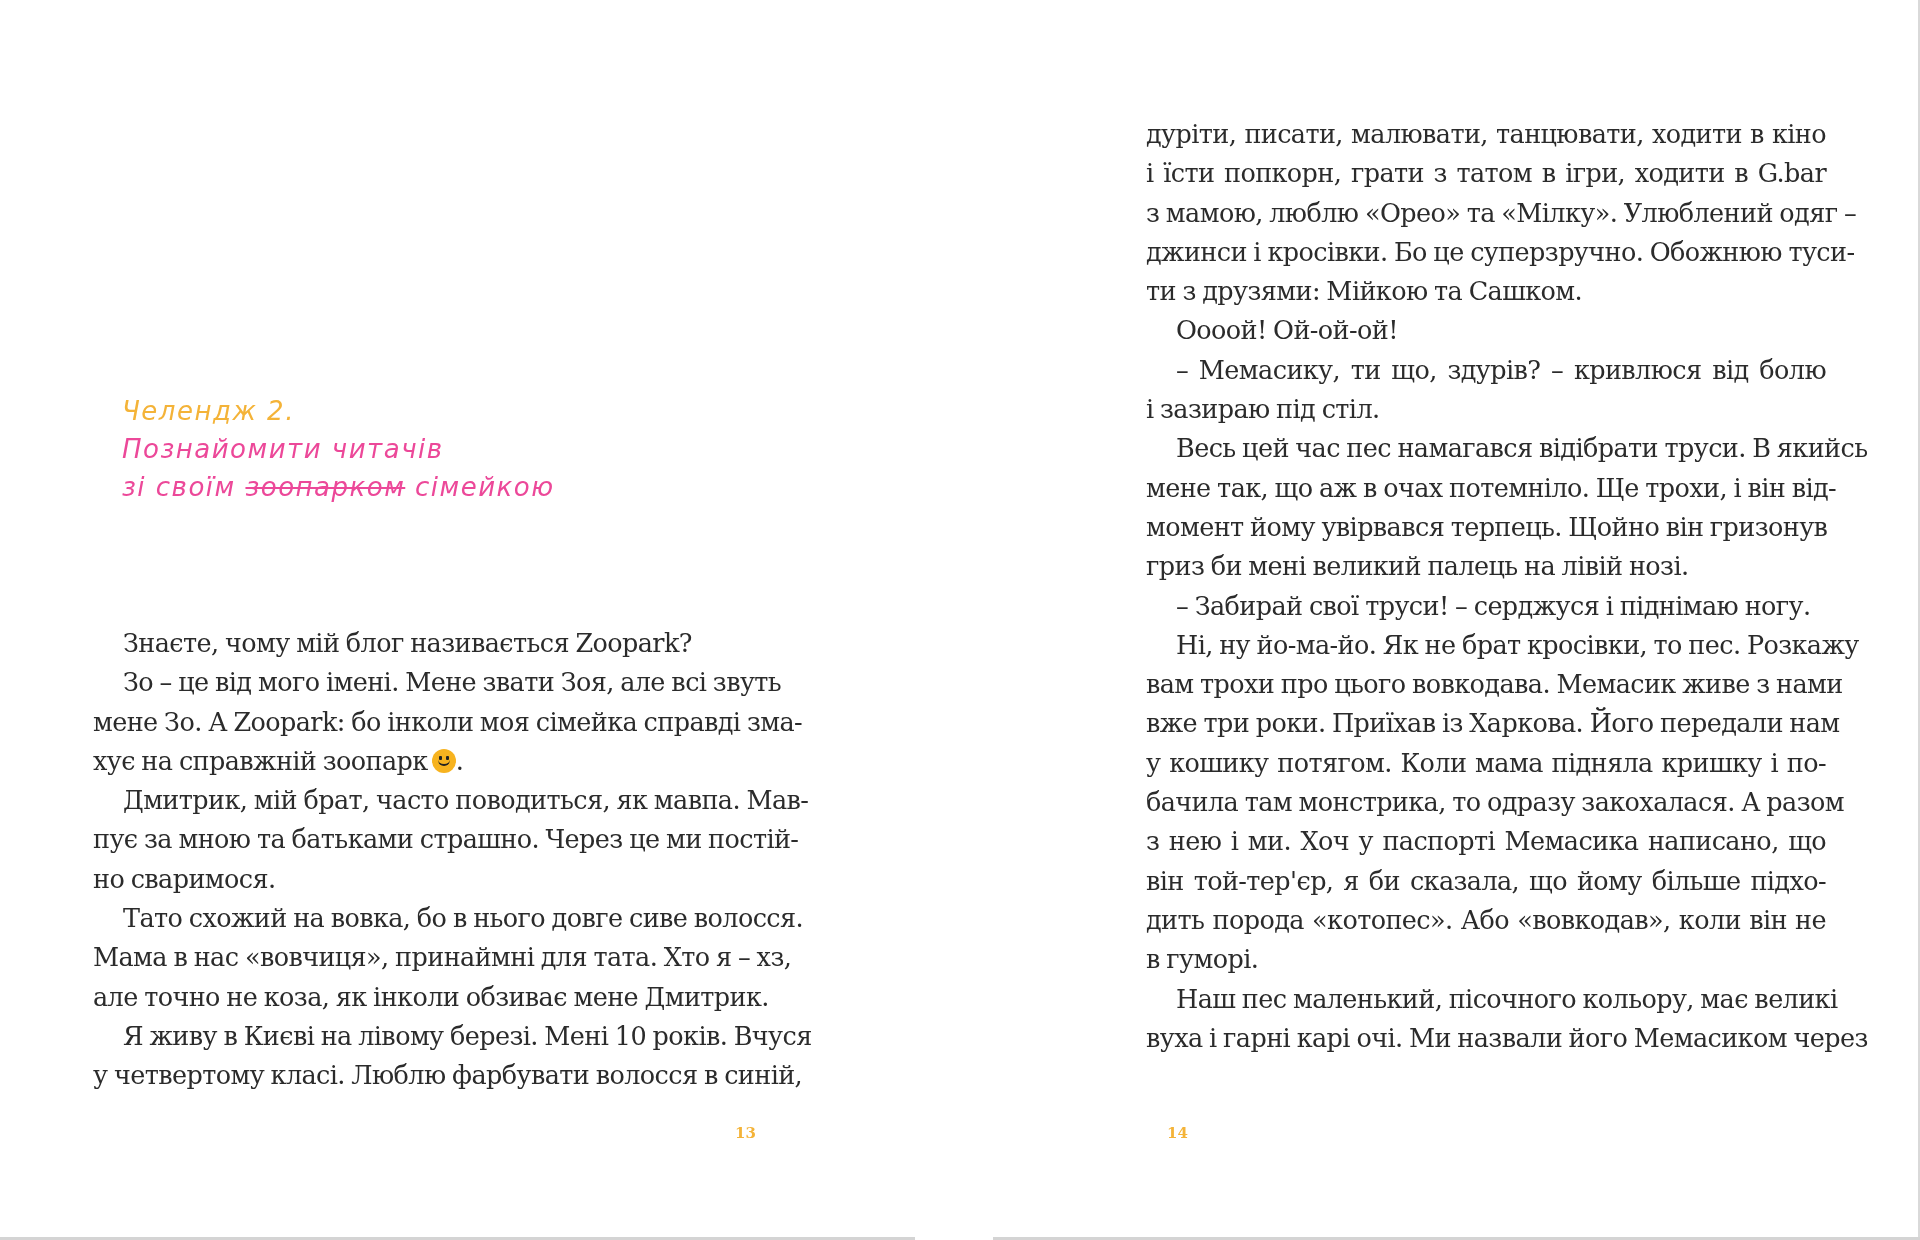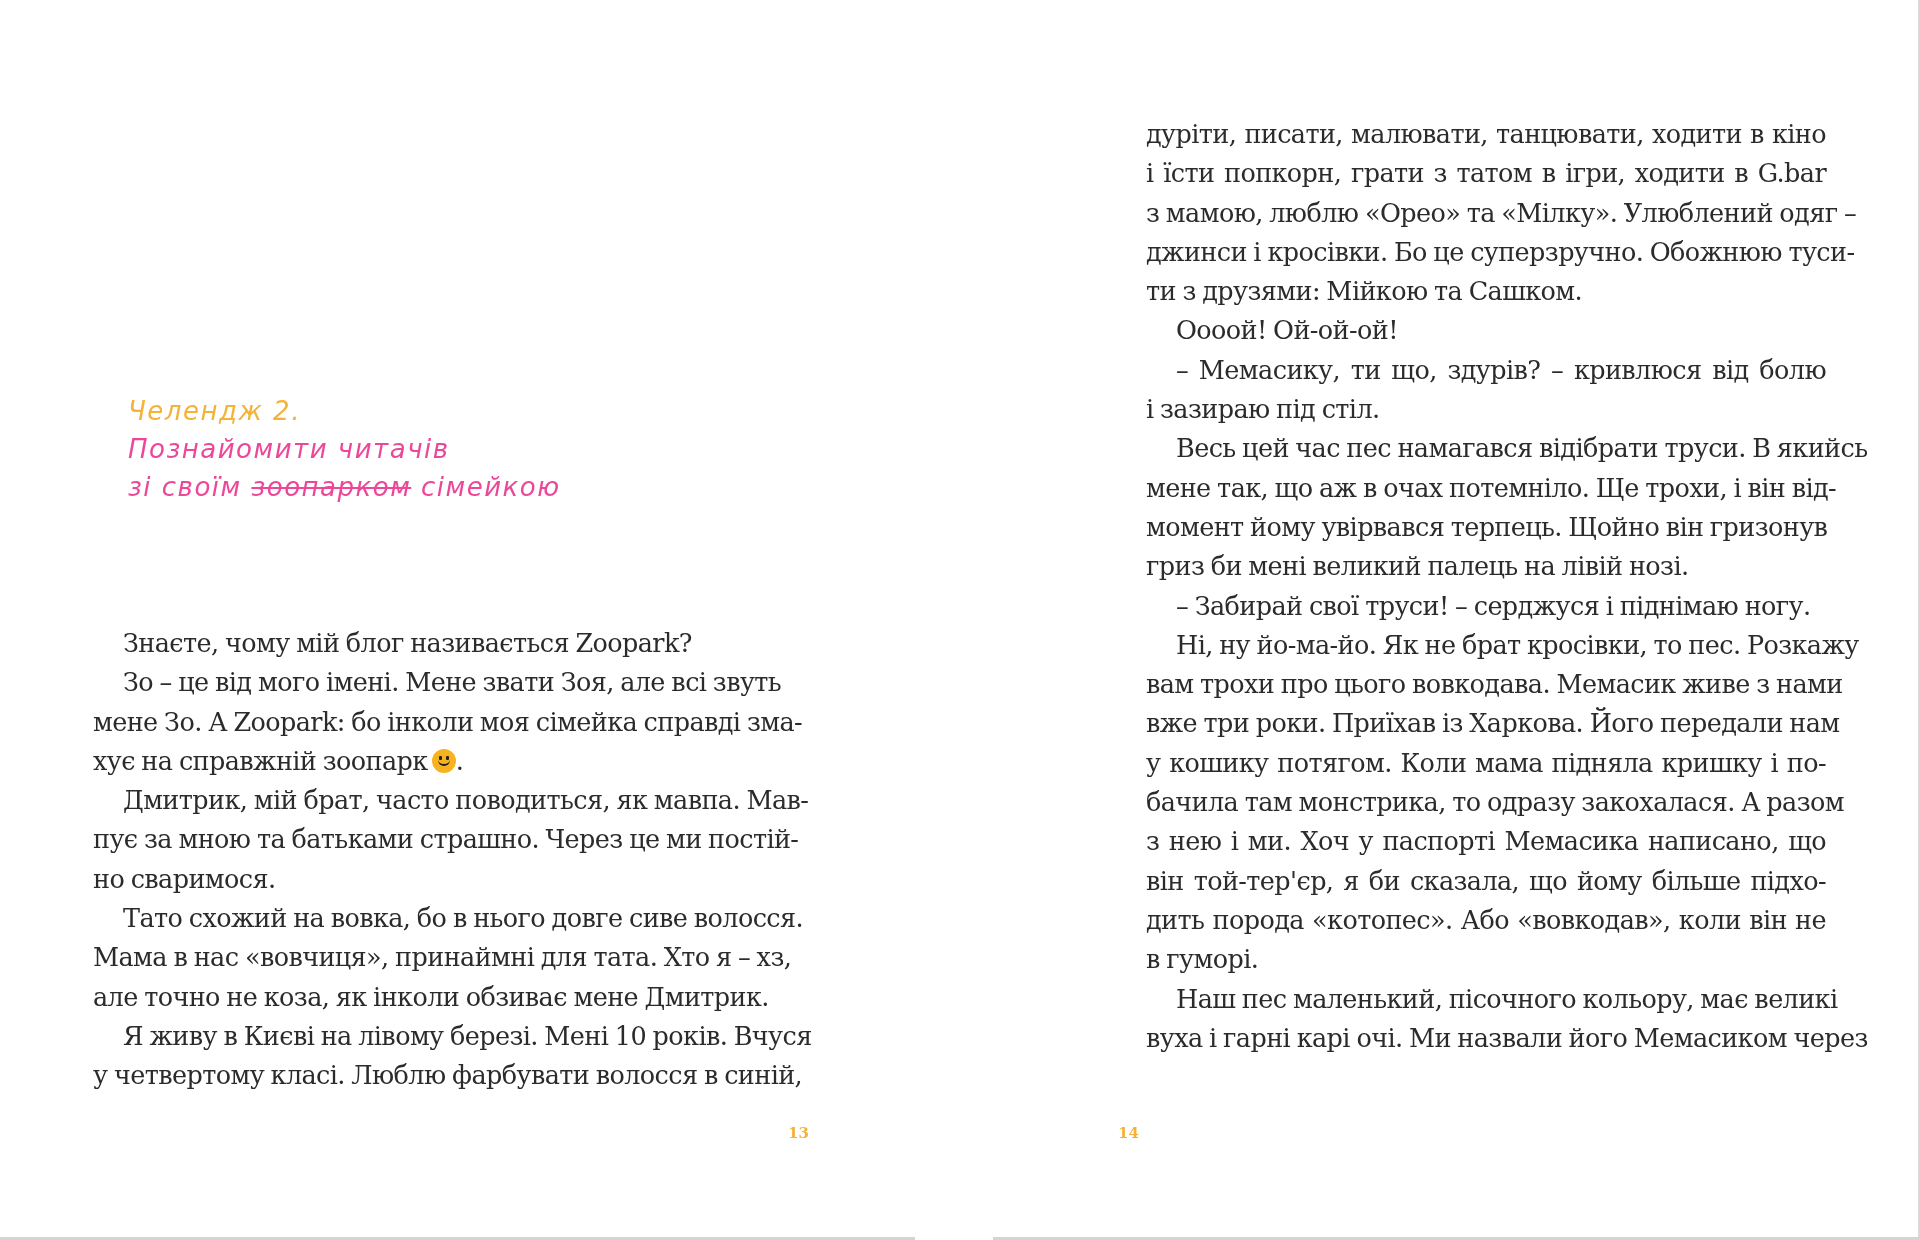--- a/index.html
+++ b/index.html
@@ -11,21 +11,21 @@
   }
   .page {
     position: absolute; top: 0; height: 1237px; background: #fff;
   }
   .page-left { left: 0; width: 915px; }
   .page-right { left: 993px; width: 925px; border-right: 2px solid #d9d9d9; }
   .bottom-bar-left { position: absolute; left: 0; top: 1237px; width: 915px; height: 3px; background: #d4d4d4; }
   .bottom-bar-right { position: absolute; left: 993px; top: 1237px; width: 927px; height: 3px; background: #d4d4d4; }
 
   .heading {
-    position: absolute; left: 128px; top: 392px;
+    position: absolute; left: 122px; top: 392px;
     font-family: "DejaVu Sans", sans-serif;
     font-weight: 300;
   }
   .heading .line {
     font-size: 26px; line-height: 38px; letter-spacing: 1.5px;
     font-style: italic; color: #ec4899; white-space: nowrap;
   }
   .heading .line.accent { color: #f4b338; }
   .heading .strike { text-decoration: line-through; text-decoration-thickness: 2px; margin-top: 19px; }
 
@@ -58,22 +58,22 @@
   .emoji .mouth {
     position: absolute; left: 6px; top: 10px; width: 12px; height: 7px;
     border-bottom: 2.5px solid #222; border-radius: 0 0 8px 8px; box-sizing: border-box;
   }
 
   .page-num {
     position: absolute; top: 1124px;
     font-family: "DejaVu Serif", serif; font-weight: bold;
     font-size: 15px; color: #f4b338;
   }
-  .pn-left { left: 788px; }
-  .pn-right { left: 1118px; }
+  .pn-left { left: 735px; }
+  .pn-right { left: 1167px; }
 </style>
 </head>
 <body>
 
 <div class="page page-left">
   <div class="heading">
     <div class="line accent">Челендж 2.</div>
     <div class="line">Познайомити читачів</div>
     <div class="line"><span>зі своїм </span><span class="strike">зоопарком</span><span> сімейкою</span></div>
   </div>

